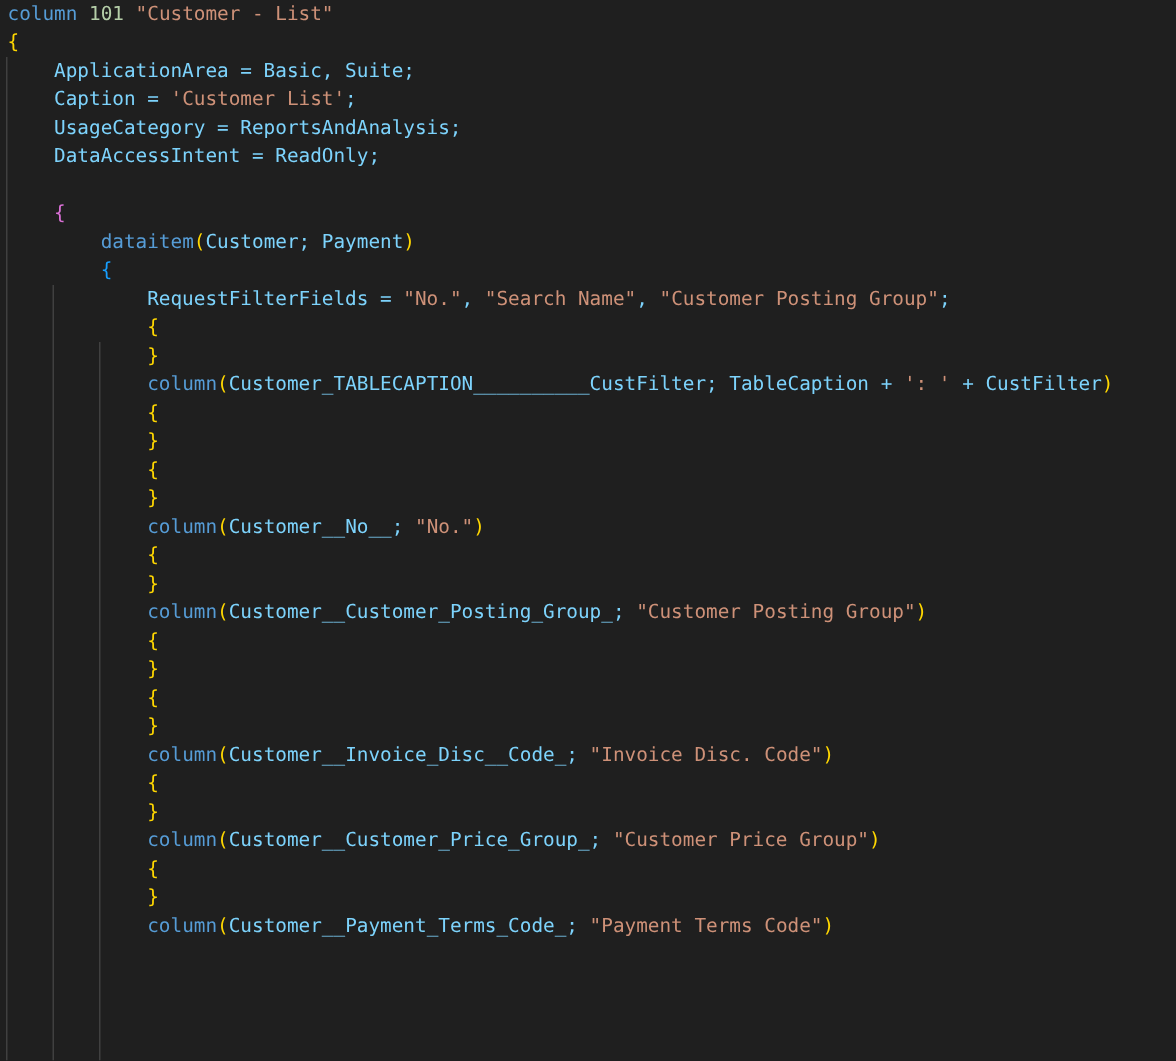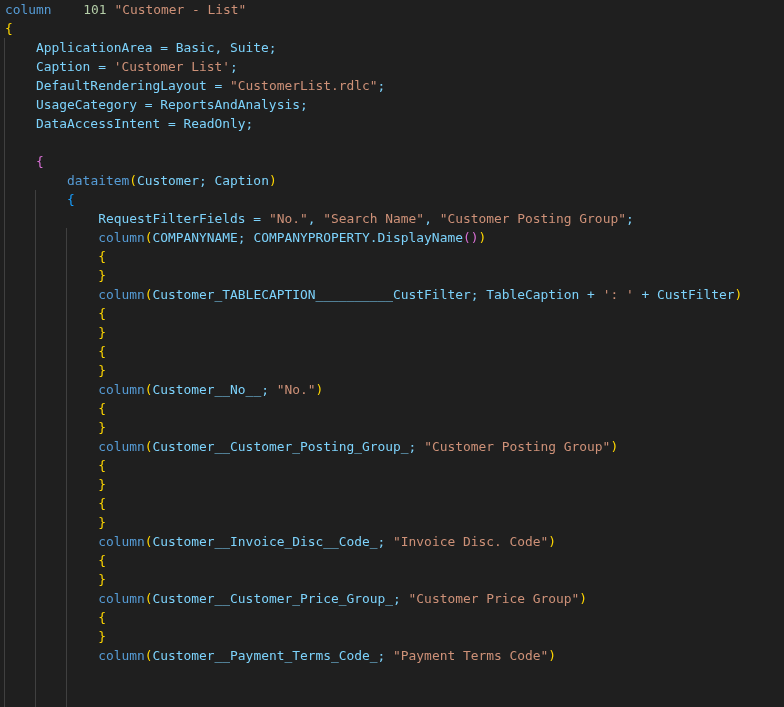--- a/index.html
+++ b/index.html
@@ -26,50 +26,48 @@
   .guide.g1 { left: 35px; top: 190px; height: 517px; }
   .guide.g2 { left: 66px; top: 228px; height: 479px; }
   .code { position: absolute; top: 0; left: 0; right: 0; }
   .line {
     height: 19px;
     line-height: 19px;
     padding-left: 5px;
     white-space: pre;
   }
   .tok-kw  { color: #569cd6; }
-  .tok-num { color: #b5cea8; margin-left: 24px; }
+  .tok-num { color: #b5cea8; }
   .tok-str { color: #ce9178; }
   .tok-txt { color: #7dd3fc; }
   .tok-b1  { color: #ffd700; }
   .tok-b2  { color: #da70d6; }
   .tok-b3  { color: #179fff; }
 </style>
 </head>
 <body>
 
 <div class="editor">
   <div class="guides">
     <div class="guide g0"></div>
     <div class="guide g1"></div>
     <div class="guide g2"></div>
   </div>
   <div class="code" id="code">
       <div class="line"><span class="tok-kw">column</span><span class="tok-txt"> </span><span class="tok-num">101</span><span class="tok-txt"> </span><span class="tok-str">"Customer - List"</span></div>
       <div class="line"><span class="tok-b1">{</span></div>
       <div class="line"><span class="tok-txt">    ApplicationArea = Basic, Suite;</span></div>
       <div class="line"><span class="tok-txt">    Caption = </span><span class="tok-str">'Customer List'</span><span class="tok-txt">;</span></div>
-      <div class="line"><span class="tok-txt">    DefaultRenderingLayout = </span><span class="tok-str">"CustomerList.rdlc"</span><span class="tok-txt">;</span></div>
       <div class="line"><span class="tok-txt">    UsageCategory = ReportsAndAnalysis;</span></div>
       <div class="line"><span class="tok-txt">    DataAccessIntent = ReadOnly;</span></div>
       <div class="line"></div>
       <div class="line"><span class="tok-txt">    </span><span class="tok-b2">{</span></div>
-      <div class="line"><span class="tok-txt">        </span><span class="tok-kw">dataitem</span><span class="tok-b1">(</span><span class="tok-txt">Customer; Caption</span><span class="tok-b1">)</span></div>
+      <div class="line"><span class="tok-txt">        </span><span class="tok-kw">dataitem</span><span class="tok-b1">(</span><span class="tok-txt">Customer; Payment</span><span class="tok-b1">)</span></div>
       <div class="line"><span class="tok-txt">        </span><span class="tok-b3">{</span></div>
       <div class="line"><span class="tok-txt">            RequestFilterFields = </span><span class="tok-str">"No."</span><span class="tok-txt">, </span><span class="tok-str">"Search Name"</span><span class="tok-txt">, </span><span class="tok-str">"Customer Posting Group"</span><span class="tok-txt">;</span></div>
-      <div class="line"><span class="tok-txt">            </span><span class="tok-kw">column</span><span class="tok-b1">(</span><span class="tok-txt">COMPANYNAME; COMPANYPROPERTY.DisplayName</span><span class="tok-b2">()</span><span class="tok-b1">)</span></div>
       <div class="line"><span class="tok-txt">            </span><span class="tok-b1">{</span></div>
       <div class="line"><span class="tok-txt">            </span><span class="tok-b1">}</span></div>
       <div class="line"><span class="tok-txt">            </span><span class="tok-kw">column</span><span class="tok-b1">(</span><span class="tok-txt">Customer_TABLECAPTION__________CustFilter; TableCaption + </span><span class="tok-str">': '</span><span class="tok-txt"> + CustFilter</span><span class="tok-b1">)</span></div>
       <div class="line"><span class="tok-txt">            </span><span class="tok-b1">{</span></div>
       <div class="line"><span class="tok-txt">            </span><span class="tok-b1">}</span></div>
       <div class="line"><span class="tok-txt">            </span><span class="tok-b1">{</span></div>
       <div class="line"><span class="tok-txt">            </span><span class="tok-b1">}</span></div>
       <div class="line"><span class="tok-txt">            </span><span class="tok-kw">column</span><span class="tok-b1">(</span><span class="tok-txt">Customer__No__; </span><span class="tok-str">"No."</span><span class="tok-b1">)</span></div>
       <div class="line"><span class="tok-txt">            </span><span class="tok-b1">{</span></div>
       <div class="line"><span class="tok-txt">            </span><span class="tok-b1">}</span></div>

